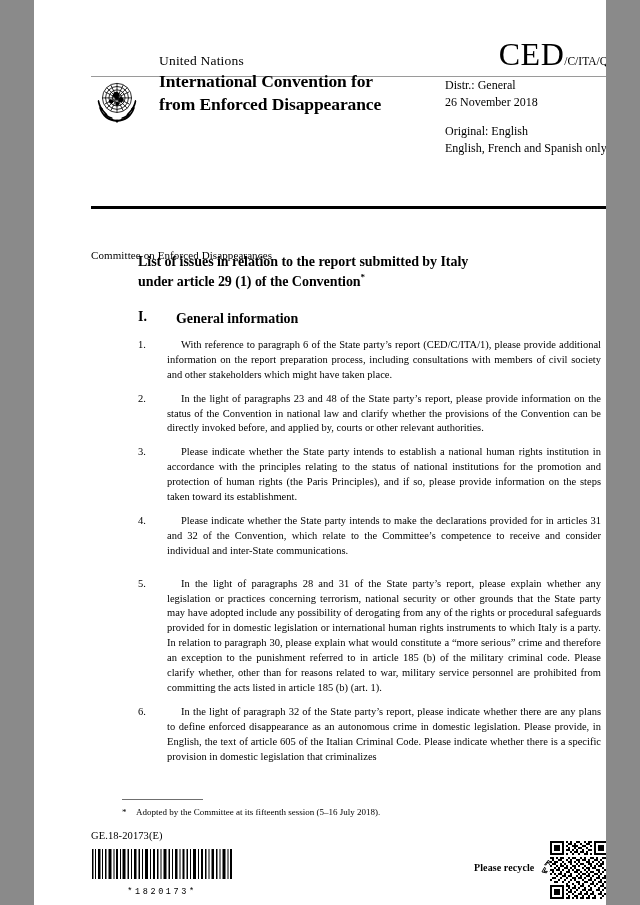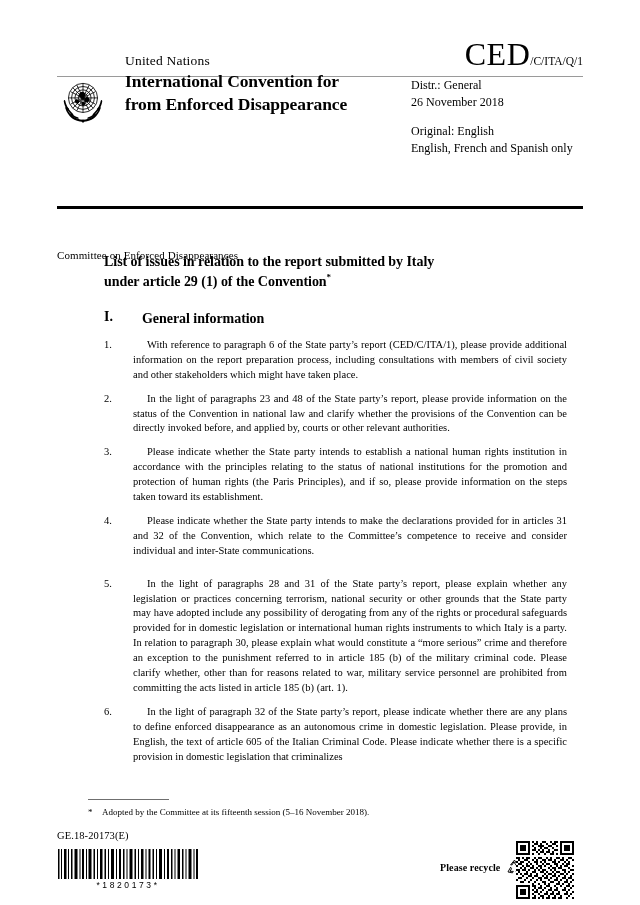--- a/index.html
+++ b/index.html
@@ -2,21 +2,21 @@
 <html><head>
 <meta charset="utf-8">
 <style>
   html, body {
     margin: 0;
     padding: 0;
     background: #8a8a8a;
   }
   .page {
     position: relative;
-    width: 640px;
+    width: 572px;
     height: 905px;
     background: #ffffff;
     margin: 0 auto;
     overflow: hidden;
     font-family: "Liberation Serif", "DejaVu Serif", serif;
     color: #000000;
     box-sizing: border-box;
   }
 
   
@@ -223,25 +223,25 @@
     left: 57px;
     top: 849px;
     width: 142px;
   }
   .barcode {
     display: block;
     width: 142px;
     height: 30px;
   }
   .barcode-text {
-    font-family: Liberation Sans, sans-serif;
+    font-family: Liberation Mono, monospace;
     font-size: 8.5px;
     letter-spacing: 2.6px;
     text-align: center;
-    margin-top: 1px;
+    margin-top: 8px;
     white-space: nowrap;
   }
 
   .recycle {
     position: absolute;
     left: 424px;
     top: 858px;
     display: flex;
     align-items: center;
     gap: 5px;
@@ -380,21 +380,21 @@
       <span class="para-num">6.</span>
       <span class="para-body para-first-indent">In the light of paragraph 32 of the State party’s report, please indicate whether there are any plans to define enforced disappearance as an autonomous crime in domestic legislation. Please provide, in English, the text of article 605 of the Italian Criminal Code. Please indicate whether there is a specific provision in domestic legislation that criminalizes</span>
     </div>
 
   </div>
 
   <div class="footnote">
     <div class="footnote-rule"></div>
     <div class="footnote-text">
       <span class="fn-marker">*</span>
-      <span>Adopted by the Committee at its fifteenth session (5–16 November 2018).</span>
+      <span>Adopted by the Committee at its fifteenth session (5–16 July 2018).</span>
     </div>
   </div>
 
   <div class="doc-code">GE.18-20173(E)</div>
 
   <div class="barcode-wrap">
     <svg class="barcode" viewBox="0 0 284 60" preserveAspectRatio="none">
       <g fill="#000">
         <rect x="2" y="0" width="3" height="60"></rect>
           <rect x="8" y="0" width="2" height="60"></rect>

